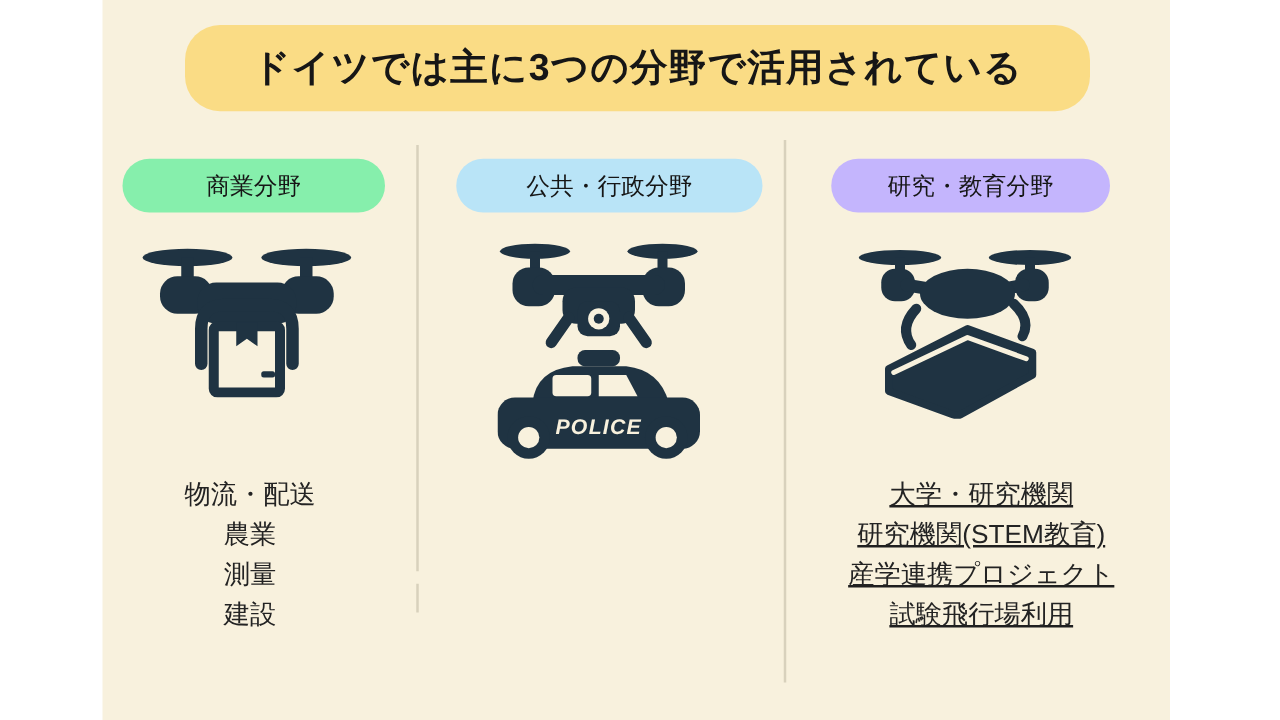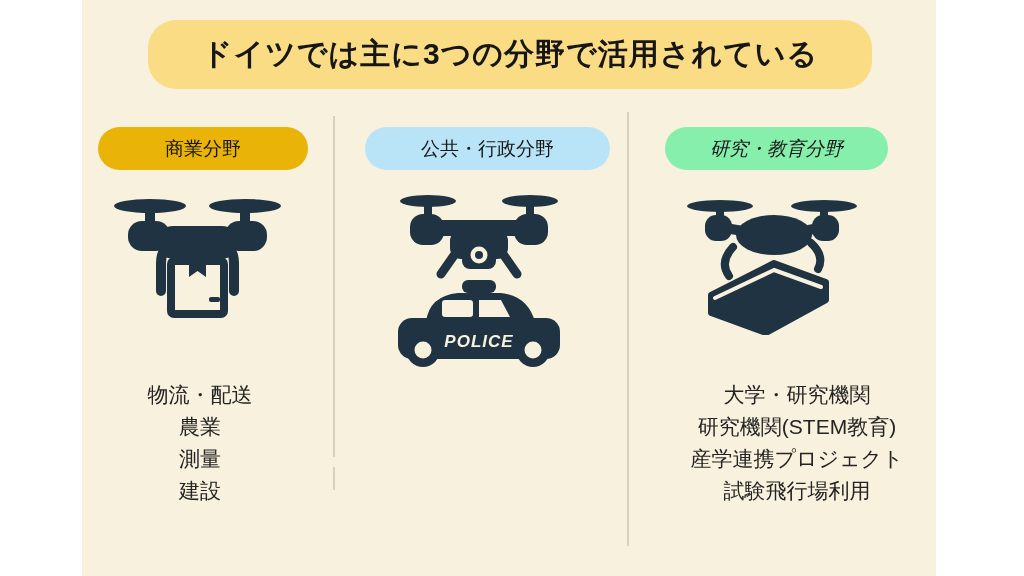--- a/index.html
+++ b/index.html
@@ -39,41 +39,41 @@
   .ink-stroke { stroke:var(--icon-color,#1f3342); fill:none; }
   .paper      { fill:var(--canvas-bg,#f8f1dd); }
   .paper-stroke { stroke:var(--canvas-bg,#f8f1dd); fill:none; }
   .police-text {
     fill:var(--canvas-bg,#f8f1dd); font-size:17px; font-weight:700;
     letter-spacing:1px; font-family:"Liberation Sans","DejaVu Sans",sans-serif;
   }
   .list { position:absolute; top:382px; display:flex; flex-direction:column; gap:6px; }
   .list-1 { left:8px;   width:220px; }
   .list-2 { left:295px; width:220px; }
-  .list-3 { left:580px; width:270px; }
+  .list-3 { left:568px; width:270px;text-decoration:underline; }
   .list-item {
     height:26px; display:flex; align-items:center; justify-content:center;
     font-size:21px; font-weight:500; color:#232323; white-space:nowrap;
   }
 </style>
 </head>
 <body>
 
 <div class="stage">
   <div class="canvas">
 
     <div class="banner">
       <div class="banner-text">ドイツでは主に3つの分野で活用されている</div>
     </div>
 
     <div class="divider div1a"></div>
     <div class="divider div1b"></div>
     <div class="divider div2"></div>
 
-    <div class="badge badge-1" style="background: #eab308;">
+    <div class="badge badge-1" style="background: #86efac;">
       <span>商業分野</span>
     </div>
     <div class="icon-box icon-1">
       <svg width="171" height="121" viewBox="0 0 171 121" xmlns="http://www.w3.org/2000/svg">
         <ellipse class="ink" cx="38" cy="9" rx="36" ry="7"></ellipse>
         <rect class="ink" x="33" y="9" width="10" height="20"></rect>
         <ellipse class="ink" cx="133" cy="9" rx="36" ry="7"></ellipse>
         <rect class="ink" x="128" y="9" width="10" height="20"></rect>
         <rect class="ink" x="16" y="24" width="42" height="30" rx="14"></rect>
         <rect class="ink" x="113" y="24" width="42" height="30" rx="14"></rect>
@@ -115,21 +115,21 @@
         <rect class="paper" x="44" y="106" width="31" height="17" rx="3"></rect>
         <polygon class="paper" points="81,106 103,106 112,123 81,123"></polygon>
         <text class="police-text" x="81" y="153" text-anchor="middle">POLICE</text>
         <circle class="ink" cx="25" cy="156" r="17"></circle>
         <circle class="paper" cx="25" cy="156" r="8.5"></circle>
         <circle class="ink" cx="135" cy="156" r="17"></circle>
         <circle class="paper" cx="135" cy="156" r="8.5"></circle>
       </svg>
     </div>
 
-    <div class="badge badge-3" style="background: #86efac; font-style: italic;">
+    <div class="badge badge-3" style="background: #c4b5fd;">
       <span>研究・教育分野</span>
     </div>
     <div class="icon-box icon-3">
       <svg width="172" height="136" viewBox="0 0 172 136" xmlns="http://www.w3.org/2000/svg">
         <ellipse class="ink" cx="35" cy="7" rx="33" ry="6"></ellipse>
         <rect class="ink" x="31" y="7" width="8" height="15"></rect>
         <ellipse class="ink" cx="139" cy="7" rx="33" ry="6"></ellipse>
         <rect class="ink" x="135" y="7" width="8" height="15"></rect>
         <rect class="ink" x="20" y="16" width="27" height="26" rx="11"></rect>
         <rect class="ink" x="127" y="16" width="27" height="26" rx="11"></rect>

